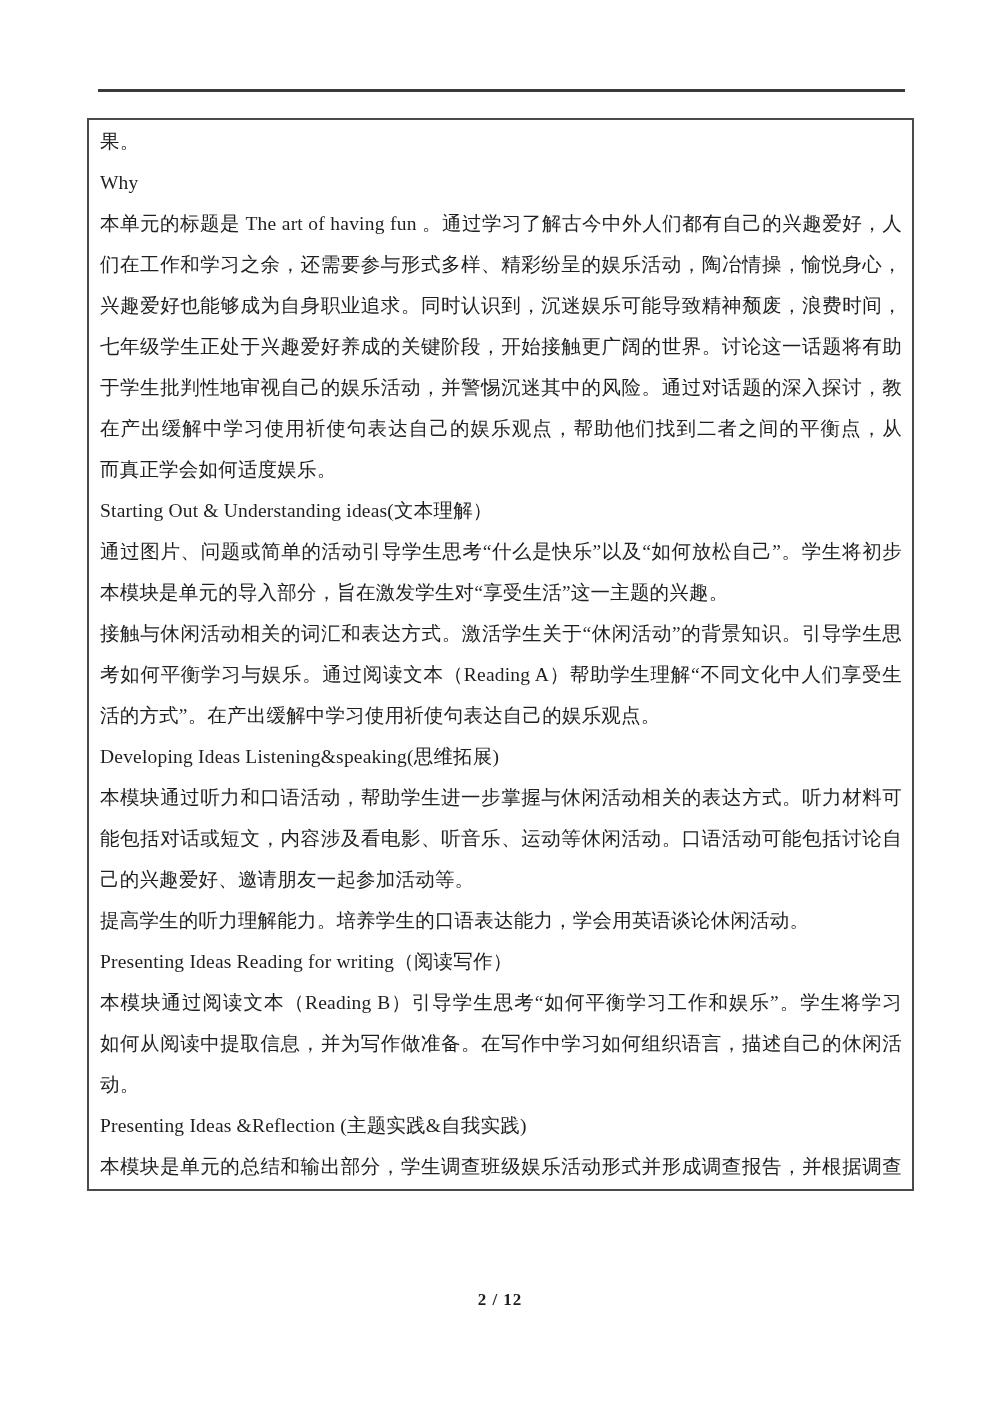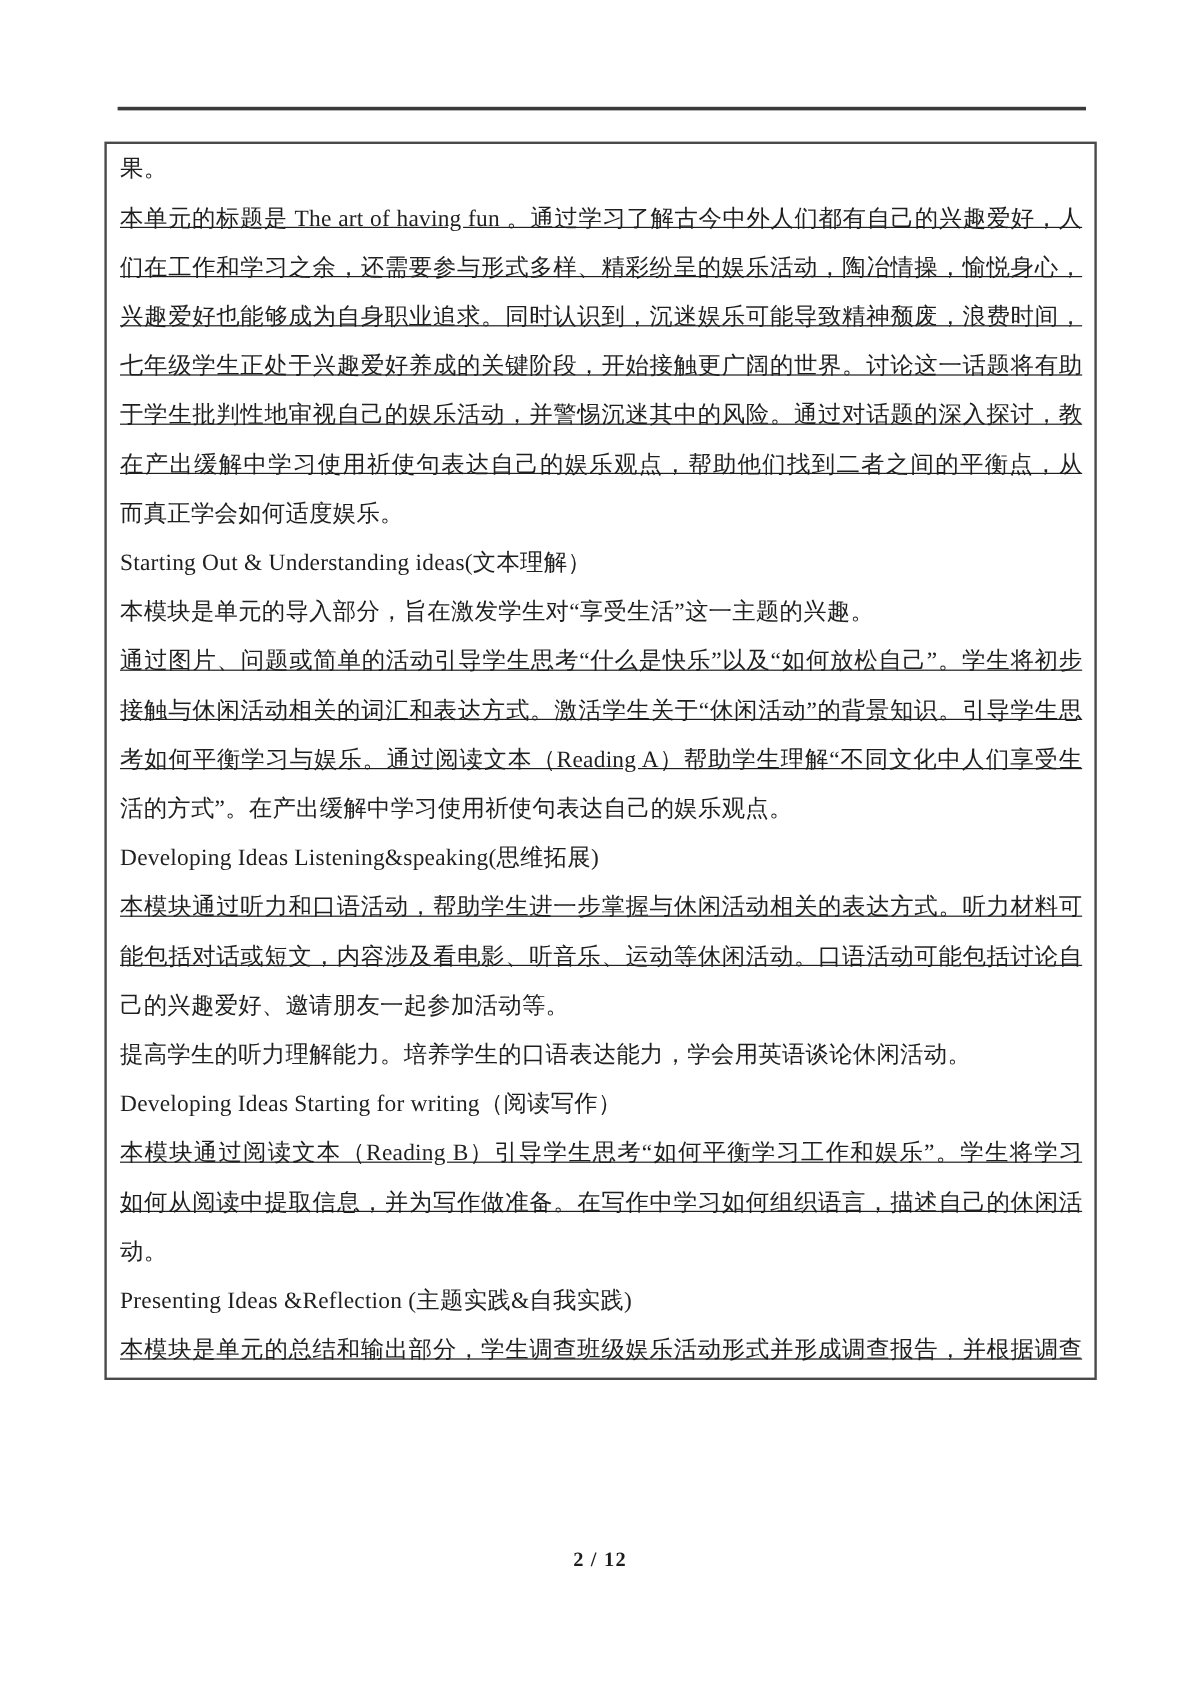--- a/index.html
+++ b/index.html
@@ -41,21 +41,20 @@
     height: 41px;
     white-space: nowrap;
     overflow: hidden;
     letter-spacing: 0.2px;
     text-align: left;
   }
   .text-line.fill {
     white-space: normal;
     text-align: justify;
     text-align-last: justify;
-    text-decoration: underline;
   }
   .page-footer {
     position: absolute;
     left: 0;
     top: 1290px;
     width: 1000px;
     text-align: center;
   }
   .page-number {
     font-size: 17px;
@@ -69,60 +68,61 @@
 
 <div class="page">
 
   <div class="header-rule"></div>
 
   <div class="content-table">
     <div class="table-cell">
 
         <div class="text-line">果。</div>
 
+        <div class="text-line">Why</div>
 
         <div class="text-line fill">本单元的标题是 The art of having fun 。通过学习了解古今中外人们都有自己的兴趣爱好，人</div>
 
         <div class="text-line fill">们在工作和学习之余，还需要参与形式多样、精彩纷呈的娱乐活动，陶冶情操，愉悦身心，</div>
 
         <div class="text-line fill">兴趣爱好也能够成为自身职业追求。同时认识到，沉迷娱乐可能导致精神颓废，浪费时间，</div>
 
 
         <div class="text-line fill">七年级学生正处于兴趣爱好养成的关键阶段，开始接触更广阔的世界。讨论这一话题将有助</div>
 
         <div class="text-line fill">于学生批判性地审视自己的娱乐活动，并警惕沉迷其中的风险。通过对话题的深入探讨，教</div>
 
         <div class="text-line fill">在产出缓解中学习使用祈使句表达自己的娱乐观点，帮助他们找到二者之间的平衡点，从</div>
 
         <div class="text-line">而真正学会如何适度娱乐。</div>
 
 
         <div class="text-line">Starting Out &amp; Understanding ideas(文本理解）</div>
 
+        <div class="text-line fill">通过图片、问题或简单的活动引导学生思考“什么是快乐”以及“如何放松自己”。学生将初步</div>
+
         <div class="text-line">本模块是单元的导入部分，旨在激发学生对“享受生活”这一主题的兴趣。</div>
-
-        <div class="text-line fill">通过图片、问题或简单的活动引导学生思考“什么是快乐”以及“如何放松自己”。学生将初步</div>
 
         <div class="text-line fill">接触与休闲活动相关的词汇和表达方式。激活学生关于“休闲活动”的背景知识。引导学生思</div>
 
         <div class="text-line fill">考如何平衡学习与娱乐。通过阅读文本（Reading A）帮助学生理解“不同文化中人们享受生</div>
 
         <div class="text-line">活的方式”。在产出缓解中学习使用祈使句表达自己的娱乐观点。</div>
 
         <div class="text-line">Developing Ideas Listening&amp;speaking(思维拓展)</div>
 
         <div class="text-line fill">本模块通过听力和口语活动，帮助学生进一步掌握与休闲活动相关的表达方式。听力材料可</div>
 
         <div class="text-line fill">能包括对话或短文，内容涉及看电影、听音乐、运动等休闲活动。口语活动可能包括讨论自</div>
 
         <div class="text-line">己的兴趣爱好、邀请朋友一起参加活动等。</div>
 
         <div class="text-line">提高学生的听力理解能力。培养学生的口语表达能力，学会用英语谈论休闲活动。</div>
 
-        <div class="text-line">Developing Ideas Starting for writing（阅读写作）</div>
+        <div class="text-line">Presenting Ideas Reading for writing（阅读写作）</div>
 
         <div class="text-line fill">本模块通过阅读文本（Reading B）引导学生思考“如何平衡学习工作和娱乐”。学生将学习</div>
 
         <div class="text-line fill">如何从阅读中提取信息，并为写作做准备。在写作中学习如何组织语言，描述自己的休闲活</div>
 
         <div class="text-line">动。</div>
 
         <div class="text-line">Presenting Ideas &amp;Reflection (主题实践&amp;自我实践)</div>
 
         <div class="text-line fill">本模块是单元的总结和输出部分，学生调查班级娱乐活动形式并形成调查报告，并根据调查</div>

